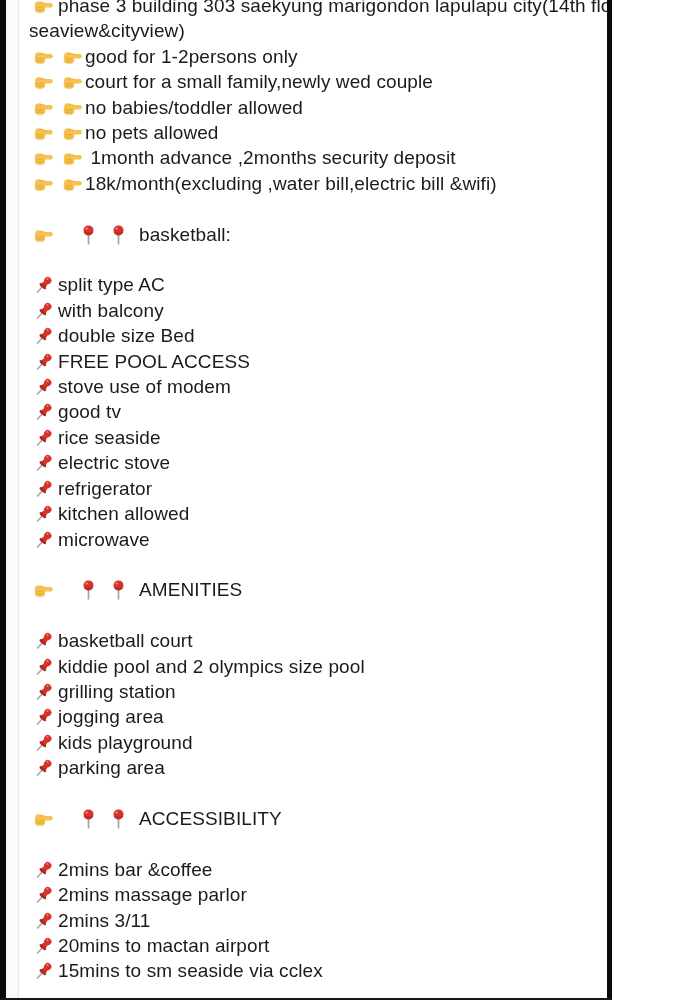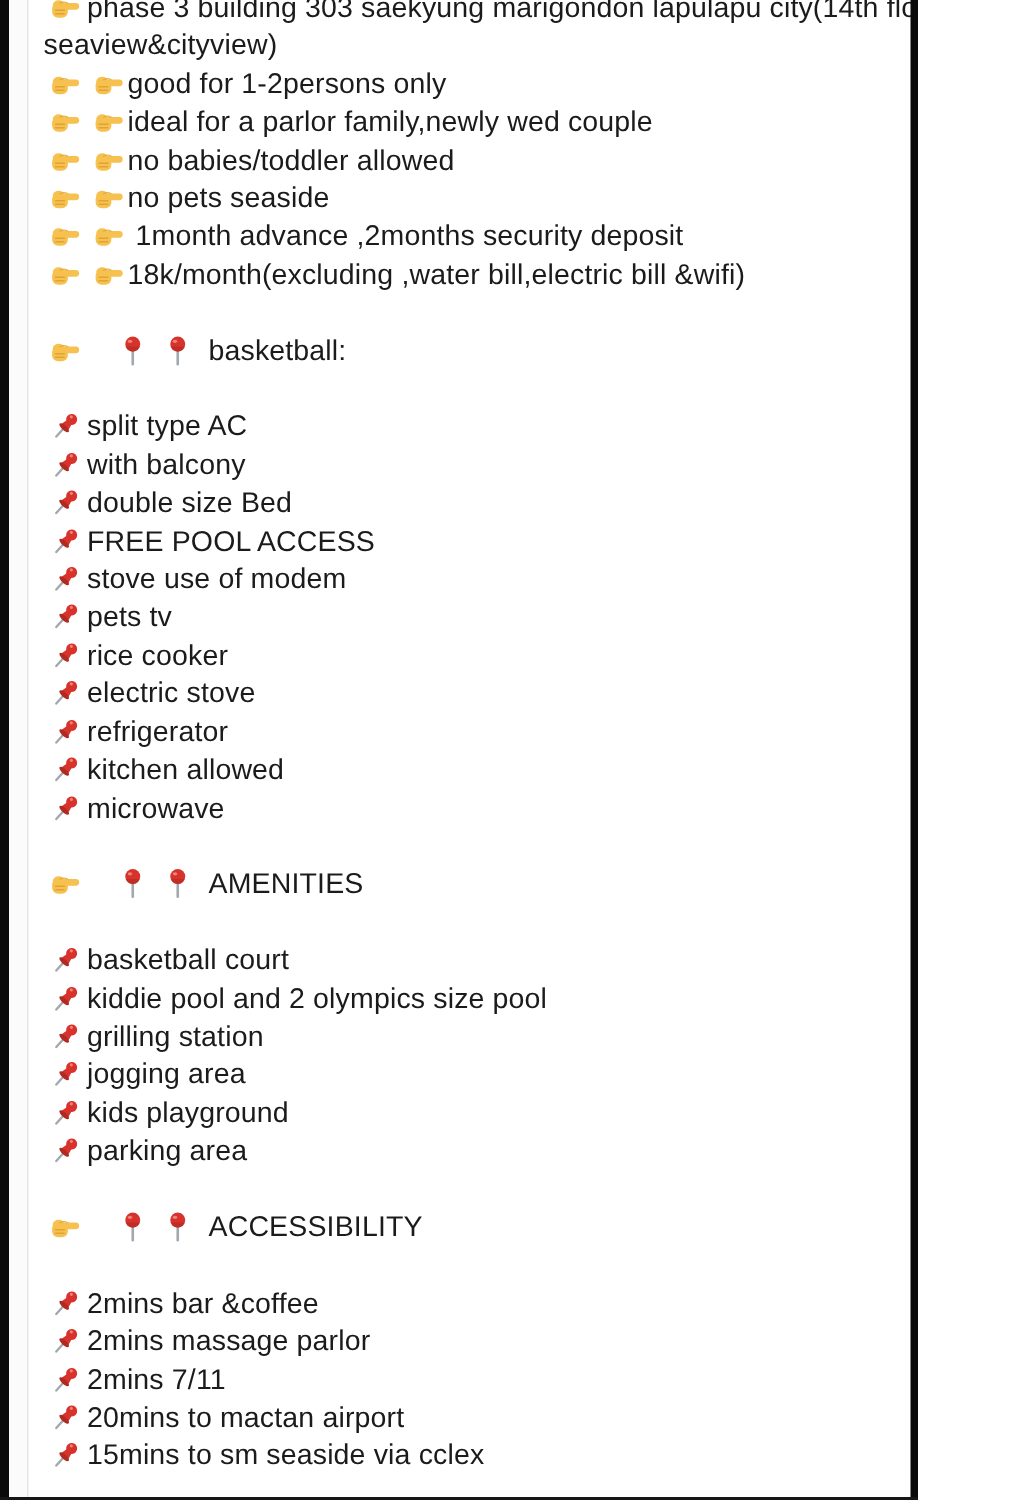--- a/index.html
+++ b/index.html
@@ -91,31 +91,31 @@
           </svg></span><span class="txt">phase 3 building 303 saekyung marigondon lapulapu city(14th floor seaview&amp;cityview)</span></div>
       <div class="line rule"><span class="ic first"><svg>
             <use href="#sym-point-right"></use>
           </svg></span><span class="ic second"><svg>
             <use href="#sym-point-right"></use>
           </svg></span><span class="txt">good for 1-2persons only</span></div>
       <div class="line rule"><span class="ic first"><svg>
             <use href="#sym-point-right"></use>
           </svg></span><span class="ic second"><svg>
             <use href="#sym-point-right"></use>
-          </svg></span><span class="txt">ideal for a parlor family,newly wed couple</span></div>
+          </svg></span><span class="txt">court for a small family,newly wed couple</span></div>
       <div class="line rule"><span class="ic first"><svg>
             <use href="#sym-point-right"></use>
           </svg></span><span class="ic second"><svg>
             <use href="#sym-point-right"></use>
           </svg></span><span class="txt">no babies/toddler allowed</span></div>
       <div class="line rule"><span class="ic first"><svg>
             <use href="#sym-point-right"></use>
           </svg></span><span class="ic second"><svg>
             <use href="#sym-point-right"></use>
-          </svg></span><span class="txt">no pets seaside</span></div>
+          </svg></span><span class="txt">no pets allowed</span></div>
       <div class="line rule"><span class="ic first"><svg>
             <use href="#sym-point-right"></use>
           </svg></span><span class="ic second"><svg>
             <use href="#sym-point-right"></use>
           </svg></span><span class="txt"> 1month advance ,2months security deposit</span></div>
       <div class="line rule"><span class="ic first"><svg>
             <use href="#sym-point-right"></use>
           </svg></span><span class="ic second"><svg>
             <use href="#sym-point-right"></use>
           </svg></span><span class="txt">18k/month(excluding ,water bill,electric bill &amp;wifi)</span></div>
@@ -138,24 +138,24 @@
             <use href="#sym-pushpin"></use>
           </svg></span><span class="txt">double size Bed</span></div>
       <div class="line bullet"><span class="ic first"><svg>
             <use href="#sym-pushpin"></use>
           </svg></span><span class="txt">FREE POOL ACCESS</span></div>
       <div class="line bullet"><span class="ic first"><svg>
             <use href="#sym-pushpin"></use>
           </svg></span><span class="txt">stove use of modem</span></div>
       <div class="line bullet"><span class="ic first"><svg>
             <use href="#sym-pushpin"></use>
-          </svg></span><span class="txt">pets tv</span></div>
-      <div class="line bullet"><span class="ic first"><svg>
-            <use href="#sym-pushpin"></use>
-          </svg></span><span class="txt">rice cooker</span></div>
+          </svg></span><span class="txt">good tv</span></div>
+      <div class="line bullet"><span class="ic first"><svg>
+            <use href="#sym-pushpin"></use>
+          </svg></span><span class="txt">rice seaside</span></div>
       <div class="line bullet"><span class="ic first"><svg>
             <use href="#sym-pushpin"></use>
           </svg></span><span class="txt">electric stove</span></div>
       <div class="line bullet"><span class="ic first"><svg>
             <use href="#sym-pushpin"></use>
           </svg></span><span class="txt">refrigerator</span></div>
       <div class="line bullet"><span class="ic first"><svg>
             <use href="#sym-pushpin"></use>
           </svg></span><span class="txt">kitchen allowed</span></div>
       <div class="line bullet"><span class="ic first"><svg>
@@ -198,21 +198,21 @@
           </svg></span><span class="txt">ACCESSIBILITY</span></div>
       <div class="line gap"></div>
       <div class="line bullet"><span class="ic first"><svg>
             <use href="#sym-pushpin"></use>
           </svg></span><span class="txt">2mins bar &amp;coffee</span></div>
       <div class="line bullet"><span class="ic first"><svg>
             <use href="#sym-pushpin"></use>
           </svg></span><span class="txt">2mins massage parlor</span></div>
       <div class="line bullet"><span class="ic first"><svg>
             <use href="#sym-pushpin"></use>
-          </svg></span><span class="txt">2mins 7/11</span></div>
+          </svg></span><span class="txt">2mins 3/11</span></div>
       <div class="line bullet"><span class="ic first"><svg>
             <use href="#sym-pushpin"></use>
           </svg></span><span class="txt">20mins to mactan airport</span></div>
       <div class="line bullet"><span class="ic first"><svg>
             <use href="#sym-pushpin"></use>
           </svg></span><span class="txt">15mins to sm seaside via cclex</span></div>
     </div>
 
   <div class="panel-right-divider"></div>
   <div class="scroll-thumb"></div>

